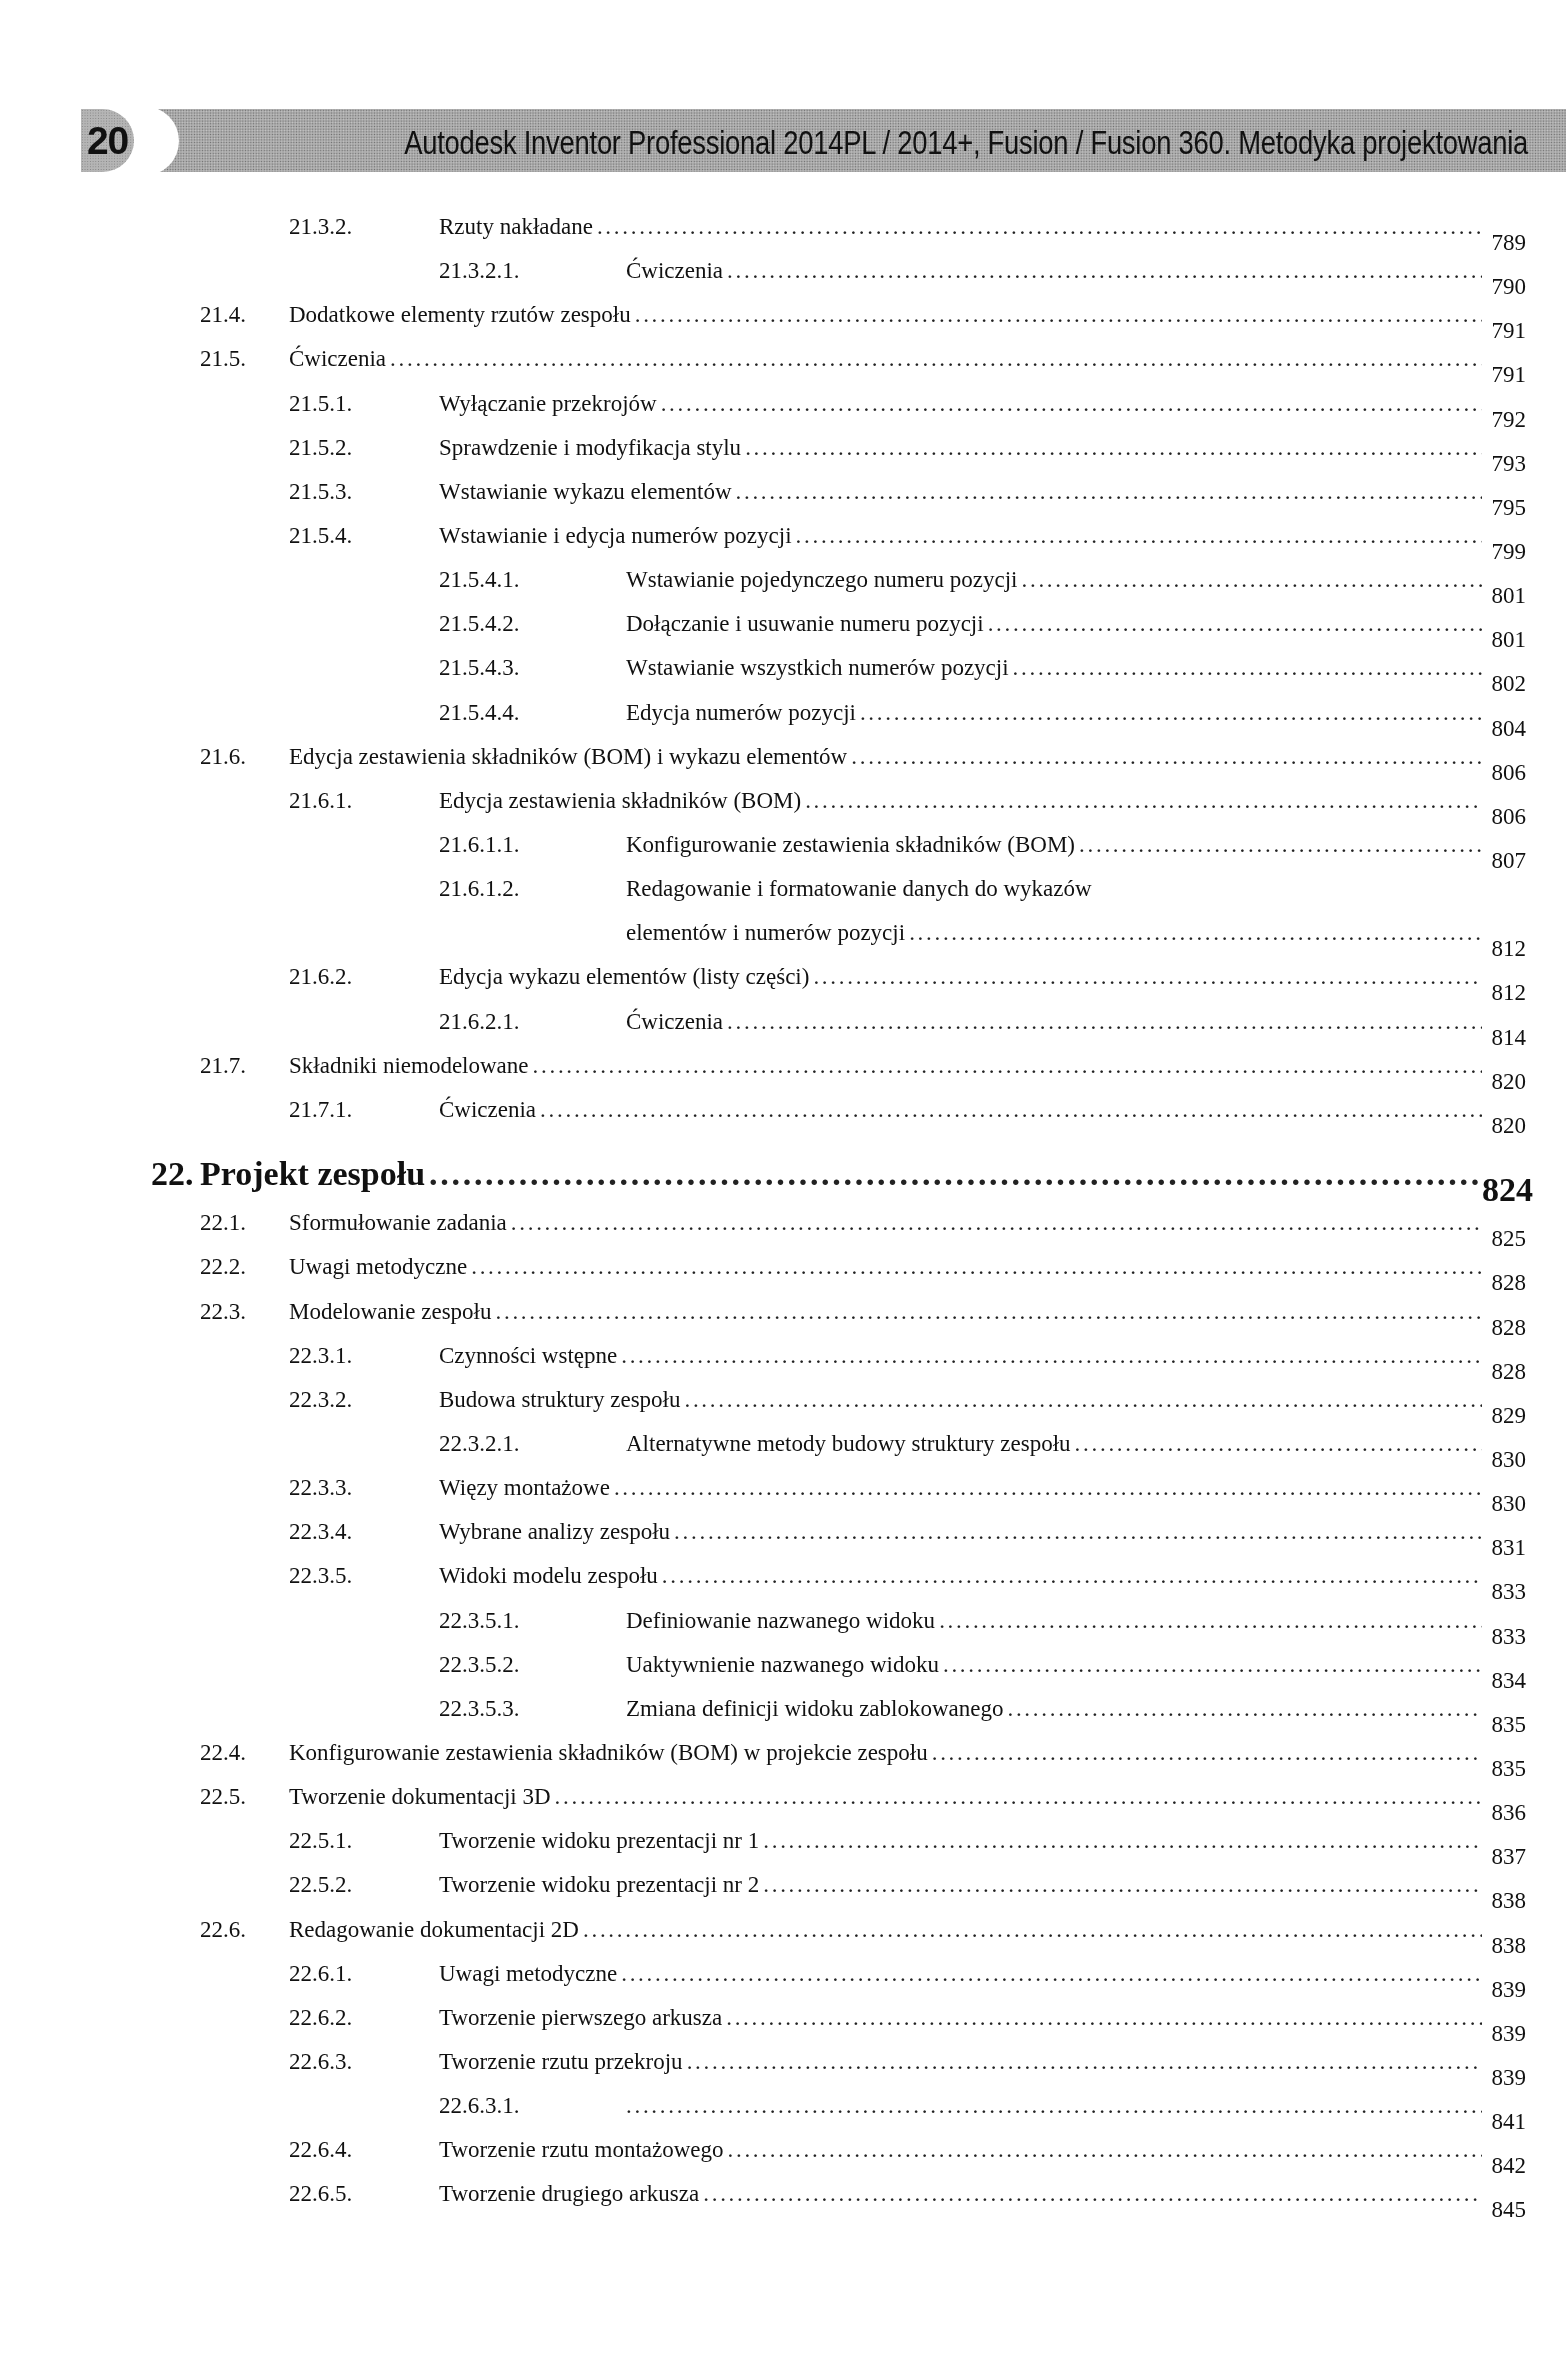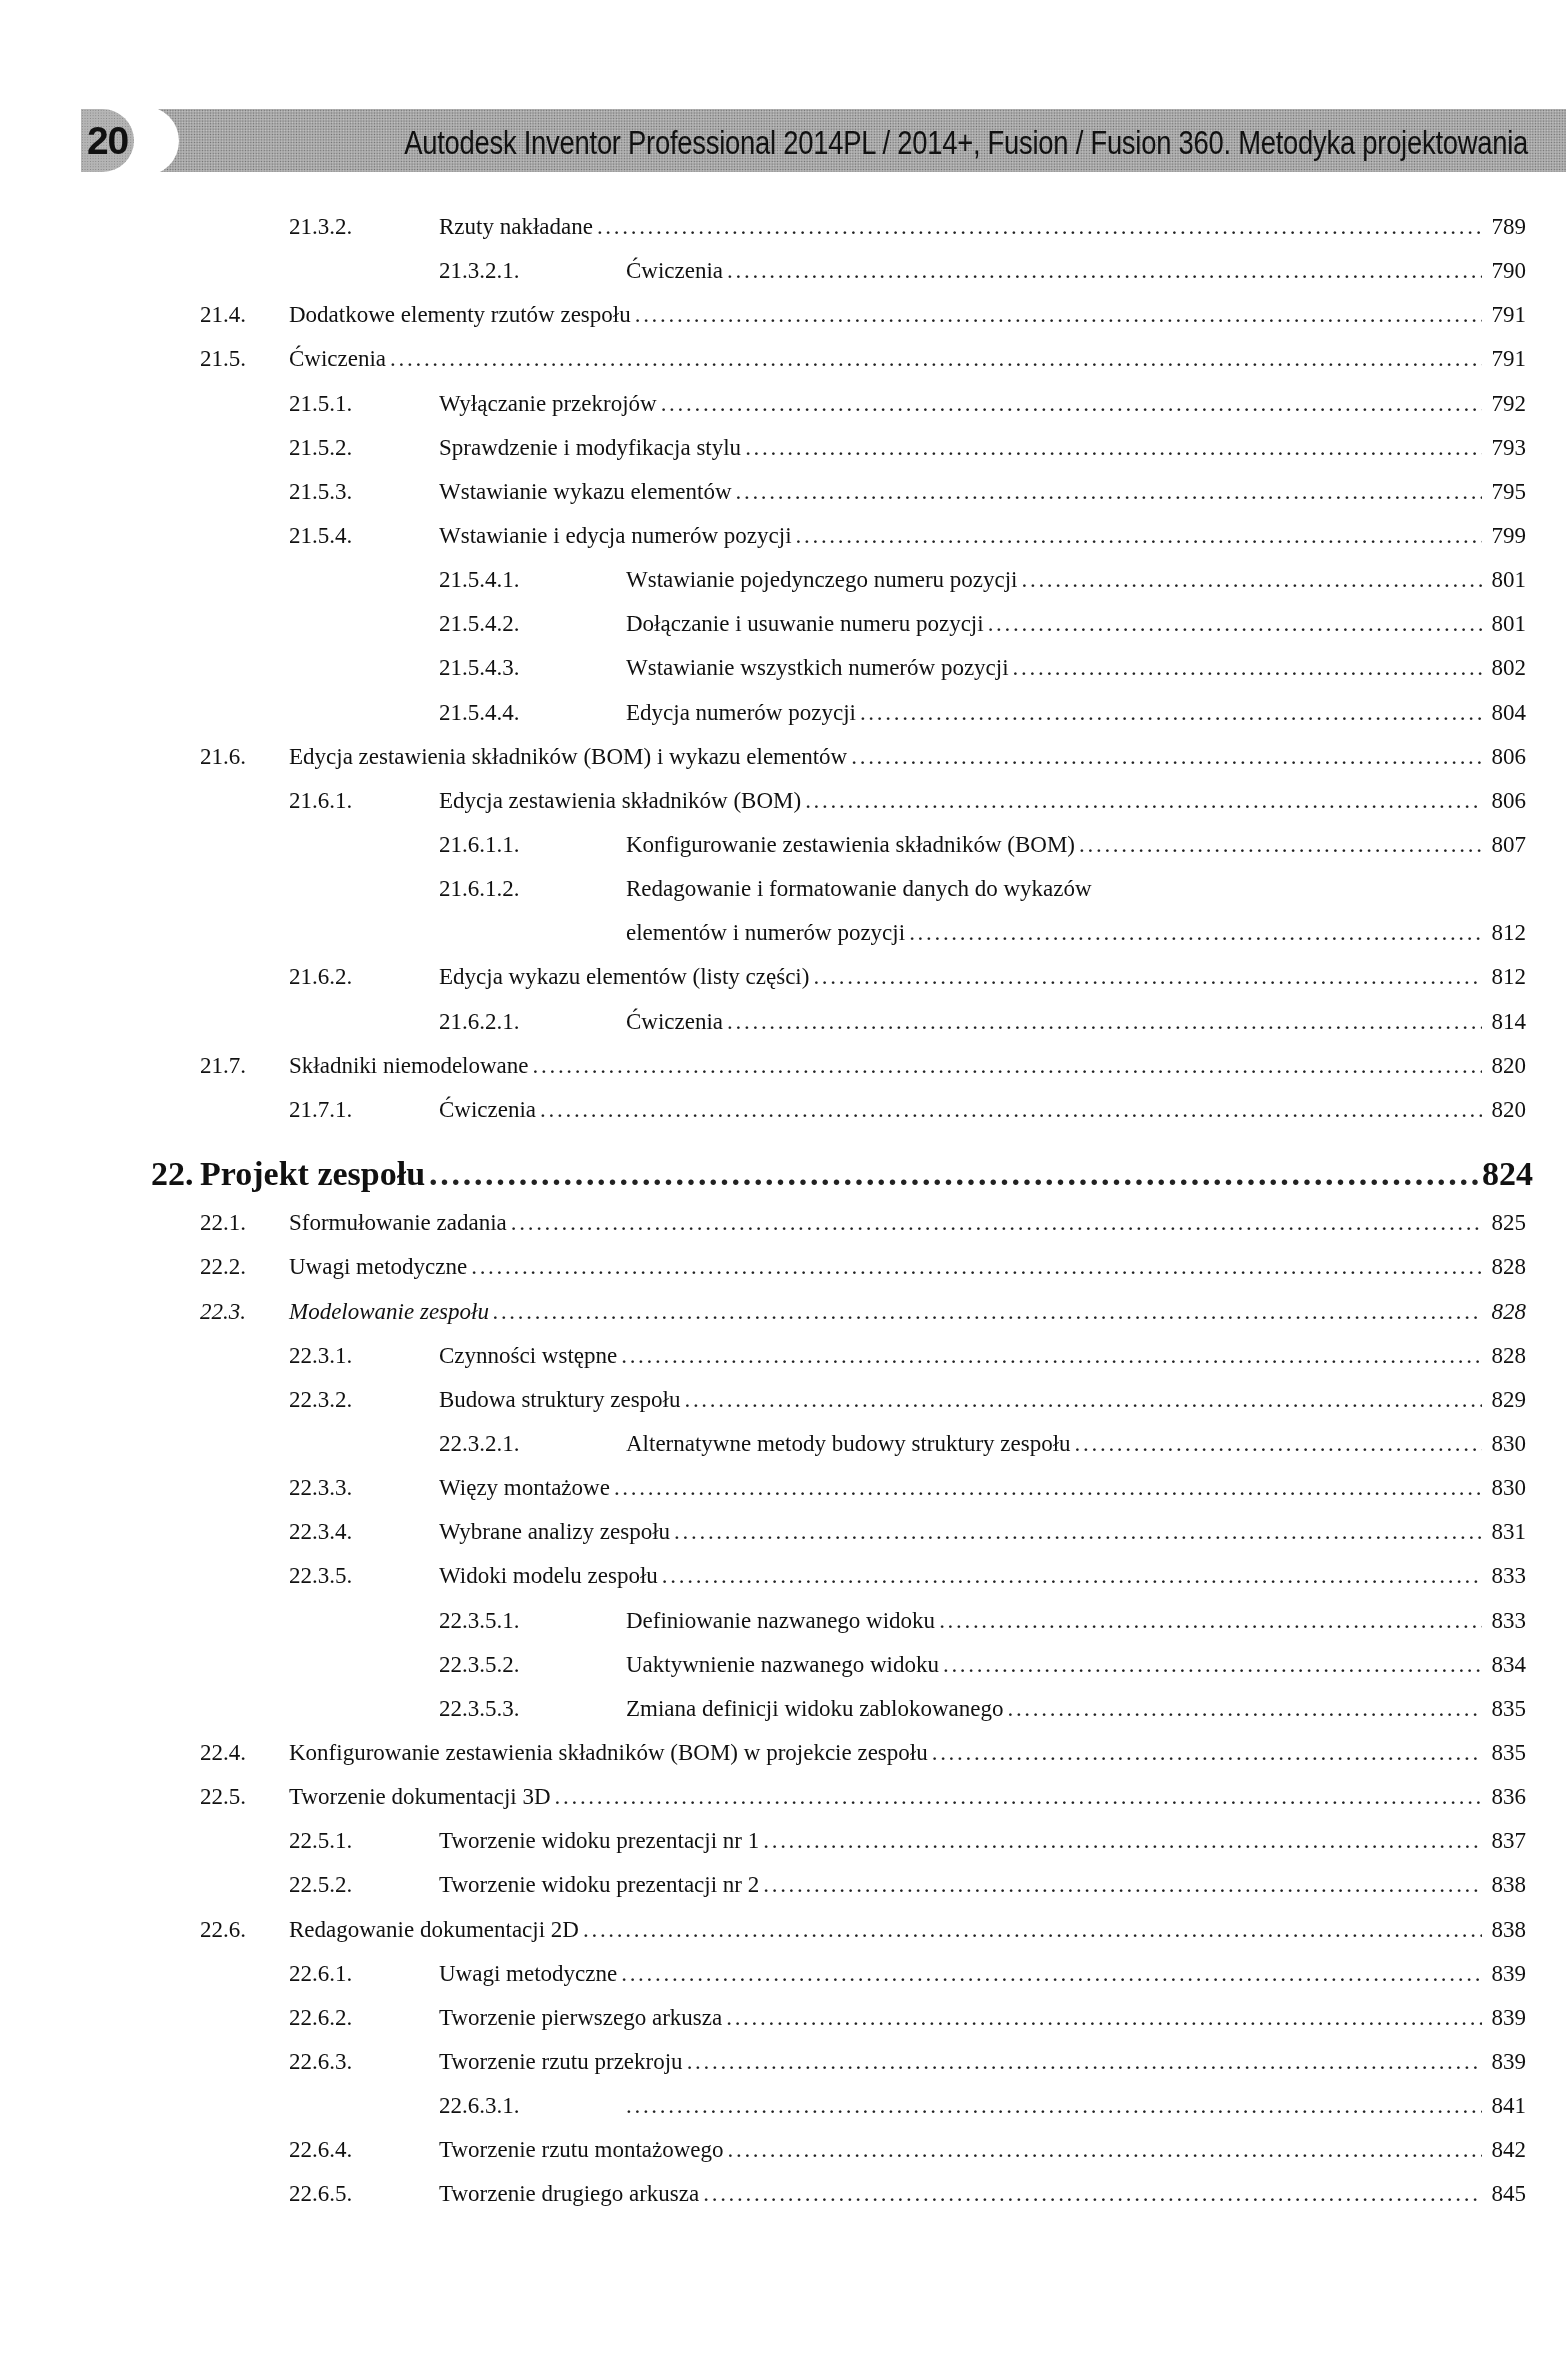--- a/index.html
+++ b/index.html
@@ -35,21 +35,21 @@
     transform: scaleX(0.83); transform-origin: right center; white-space: nowrap;
     letter-spacing: -0.3px;
   }
   .toc { position: absolute; left: 0; top: 205px; width: 1566px; }
   .row { position: absolute; left: 0; width: 1566px; height: 44px;
          font-size: 23px; line-height: 44px; white-space: nowrap; }
   .num { position: absolute; top: 0; }
   .title-wrap { position: absolute; top: 0; right: 84px; display: flex; }
   .title { white-space: nowrap; background: #fff; padding-right: 4px; }
   .leader { flex: 1; overflow: hidden; white-space: nowrap; letter-spacing: 2.7px; color: #222; }
-  .page { position: absolute; right: 40px; top: 0; width: 44px; text-align: right; }
+  .page { position: absolute; right: 40px; top: 16px; width: 44px; text-align: right; }
   .row.chapter { font-weight: bold; font-size: 34px; }
   .l1 .num { left: 200px; }  .l1 .title-wrap { left: 289px; }
   .l2 .num { left: 289px; }  .l2 .title-wrap { left: 439px; }
   .l3 .num { left: 439px; }  .l3 .title-wrap { left: 626px; }
   .l0 .num { left: 151px; }  .l0 .title-wrap { left: 200px; }
   .cont .title-wrap { left: 626px; }
 </style>
 </head>
 <body>
 
@@ -241,21 +241,21 @@
       <span class="page">825</span>
     </div>
     <div class="row l1" style="top: 1040px;">
       <span class="num">22.2.</span>
       <div class="title-wrap">
         <span class="title">Uwagi metodyczne</span>
         <span class="leader">................................................................................................................................................................................................................................................................................................................................................................................................................</span>
       </div>
       <span class="page">828</span>
     </div>
-    <div class="row l1" style="top: 1085px; font-style: italic;">
+    <div class="row l1" style="top: 1085px;">
       <span class="num">22.3.</span>
       <div class="title-wrap">
         <span class="title">Modelowanie zespołu</span>
         <span class="leader">................................................................................................................................................................................................................................................................................................................................................................................................................</span>
       </div>
       <span class="page">828</span>
     </div>
     <div class="row l2" style="top: 1129px;">
       <span class="num">22.3.1.</span>
       <div class="title-wrap">

